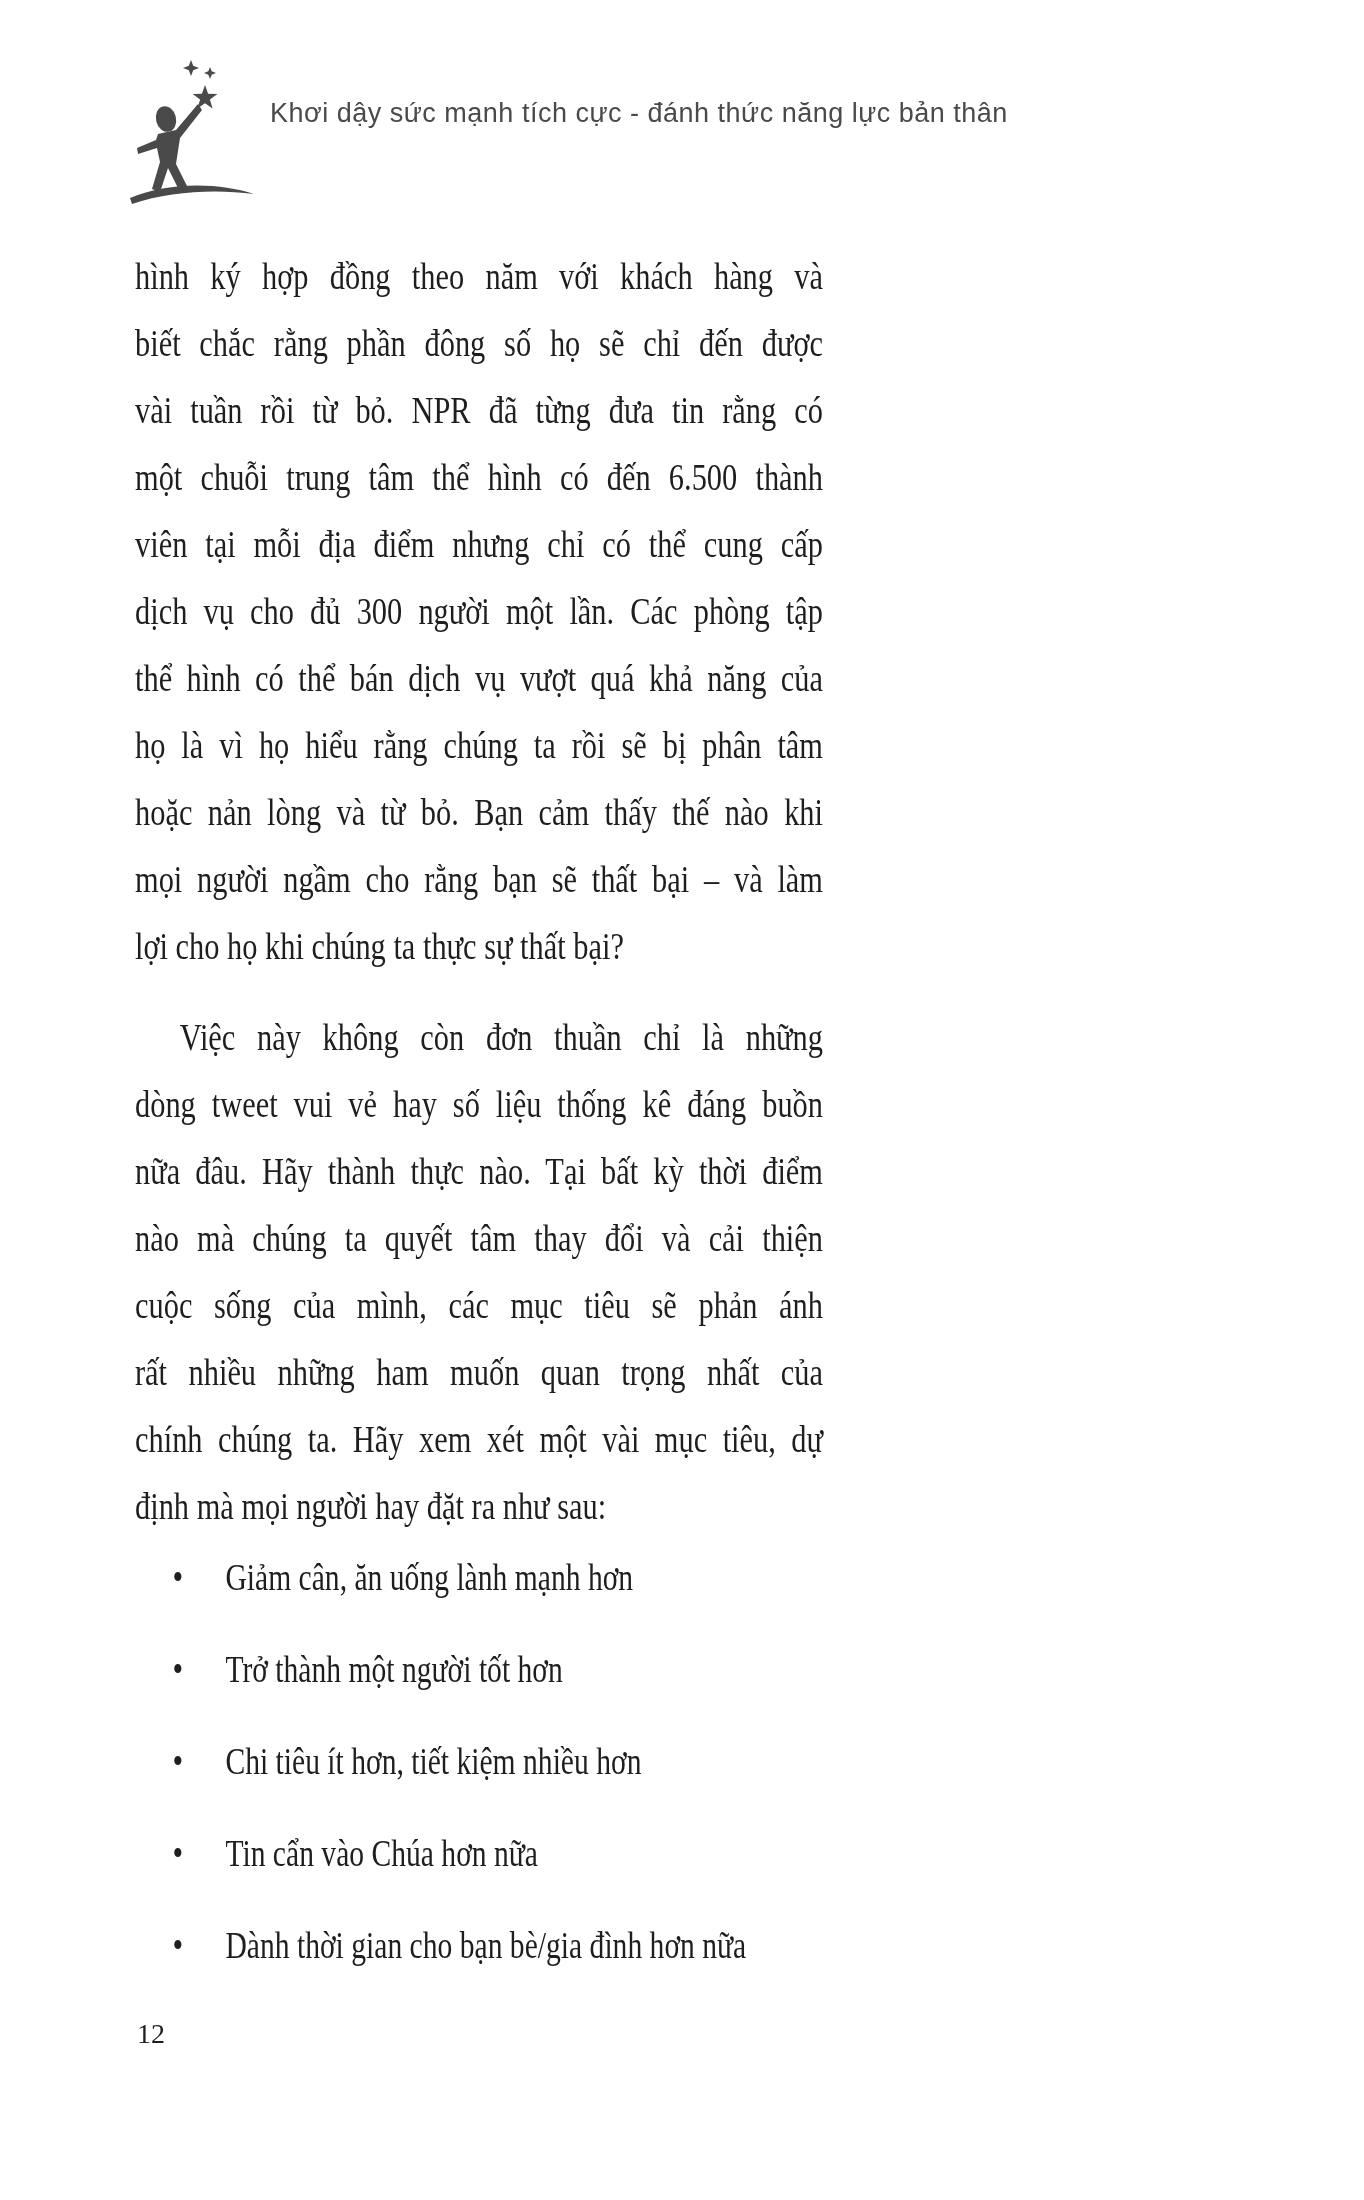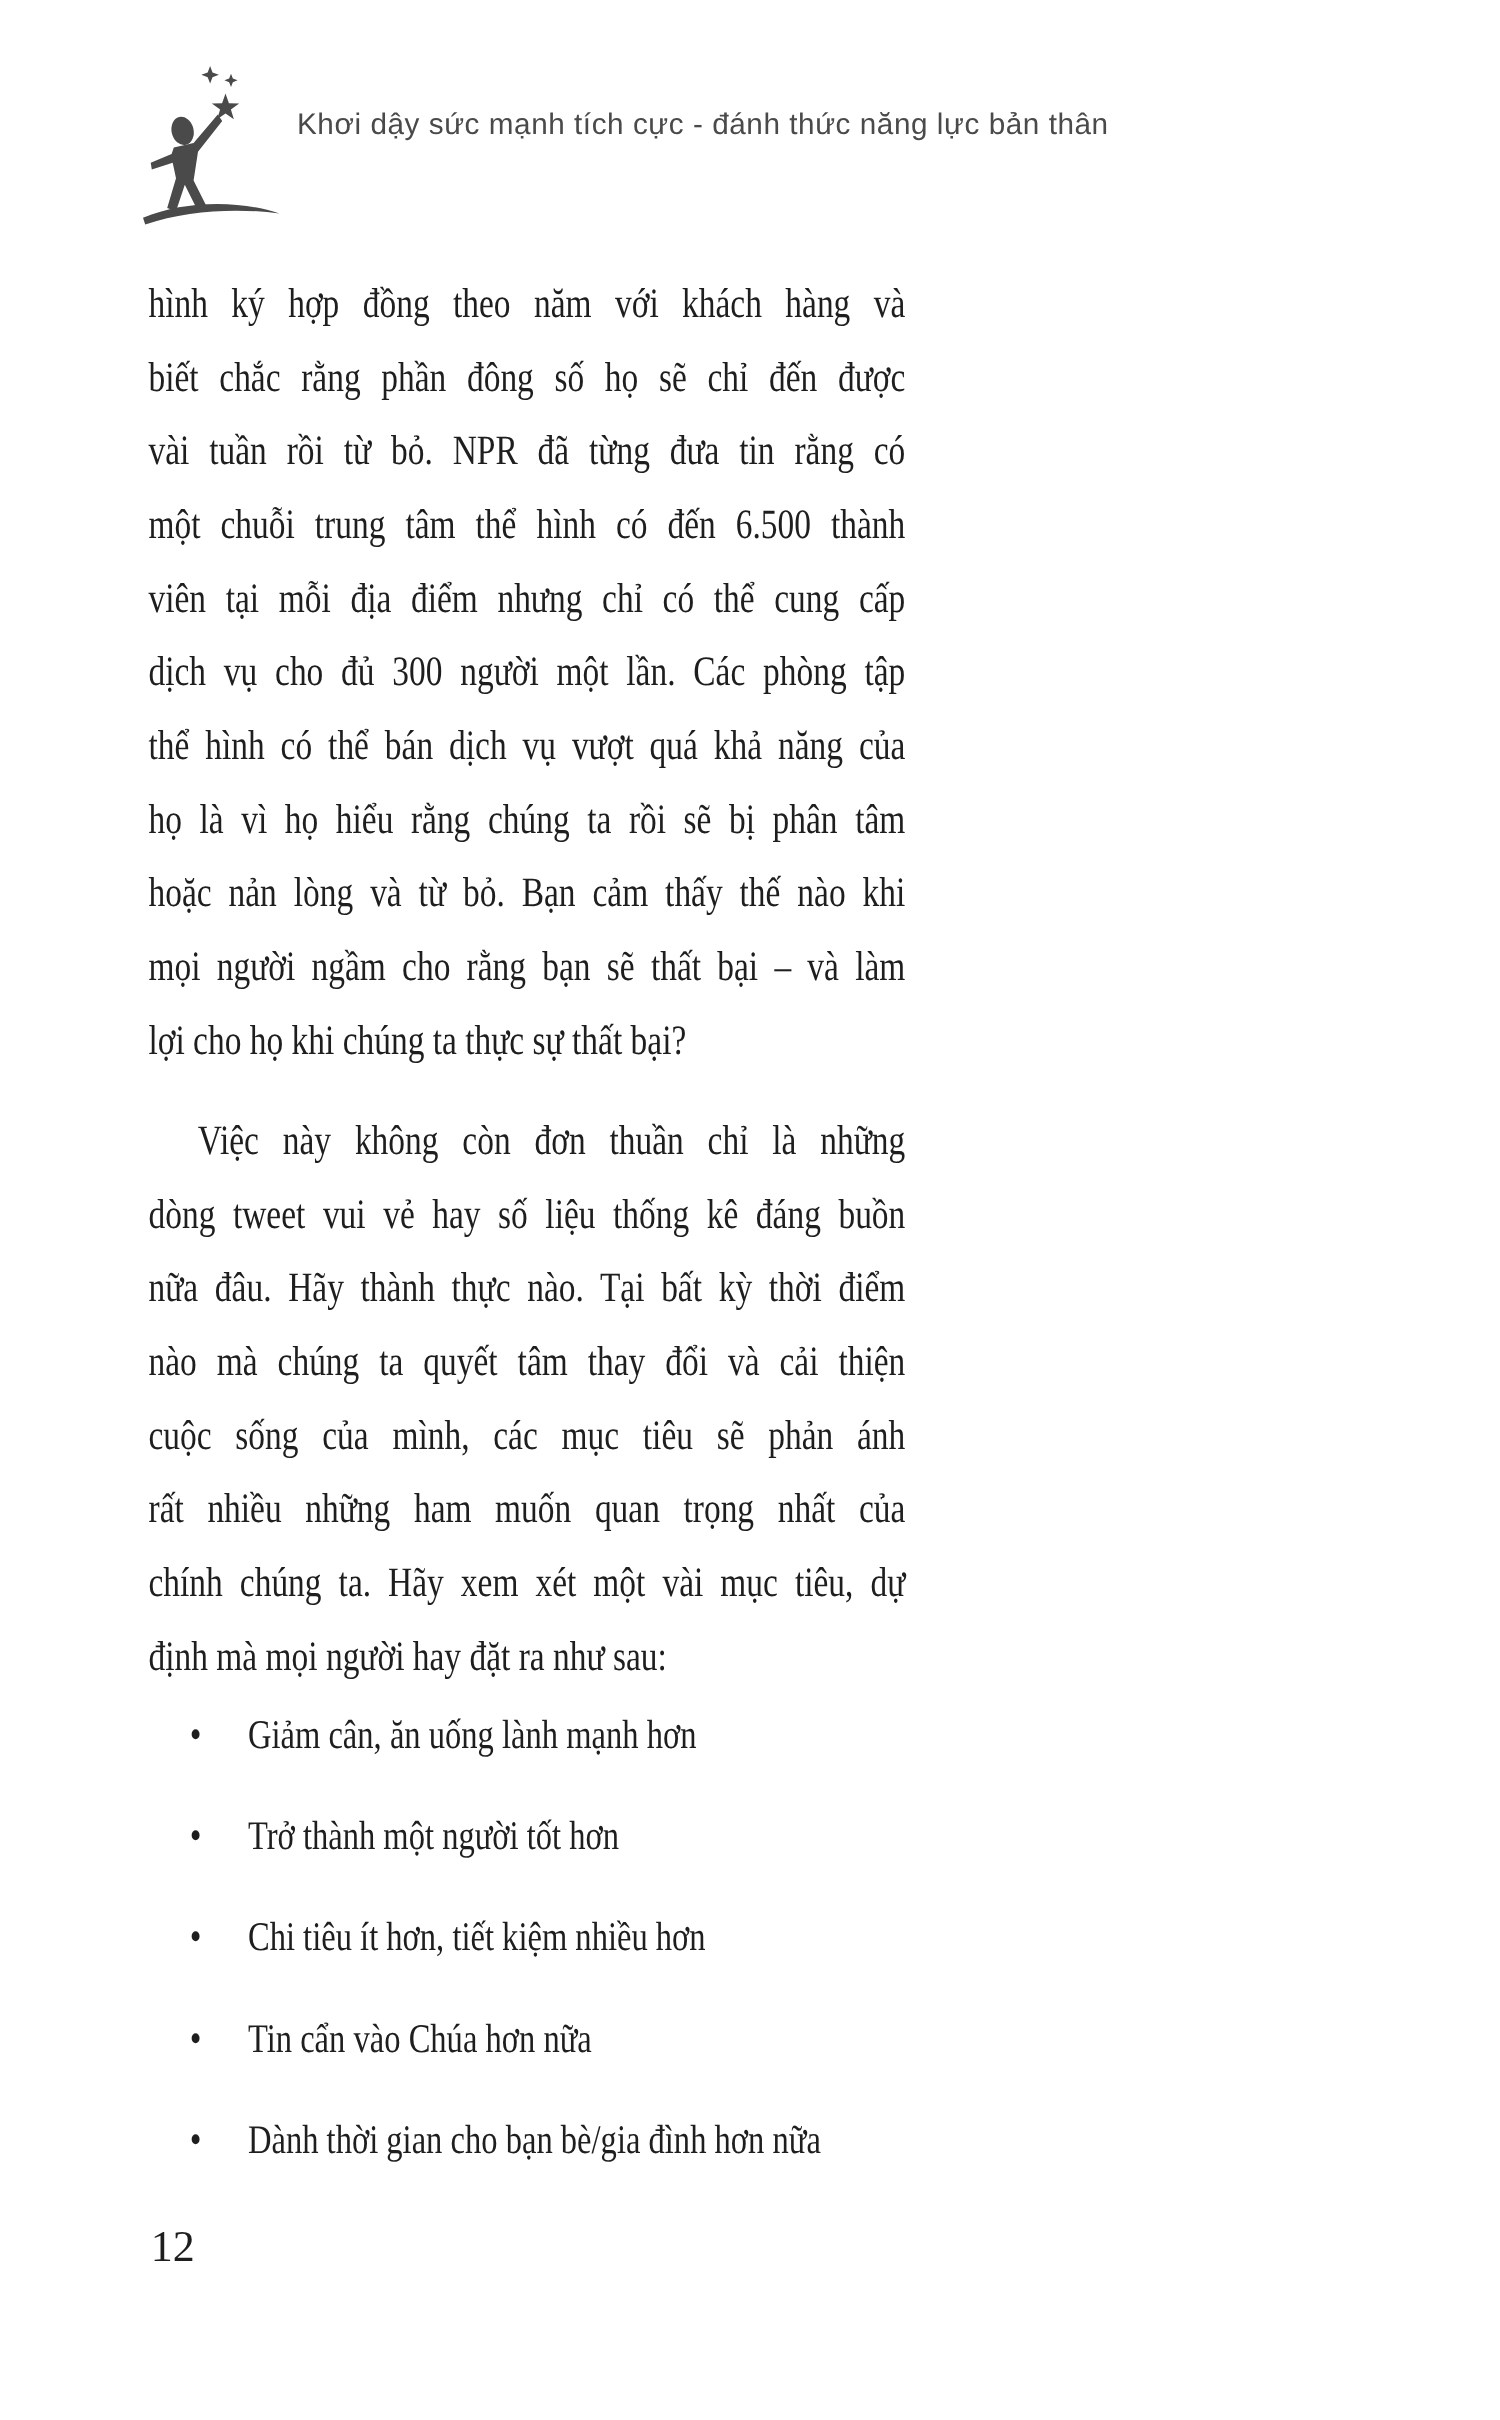--- a/index.html
+++ b/index.html
@@ -57,21 +57,21 @@
   .goals .dot {
     flex: 0 0 113px;
     box-sizing: border-box;
     padding-left: 47px;
     font-size: 38px;
     line-height: 48px;
   }
   .goals .btxt { font-size: 37px; line-height: 48px; white-space: nowrap; }
 
   
-  .pageno { position: absolute; left: 137px; top: 2018px; font-size: 40px; color: #1e1e1e; }
+  .pageno { position: absolute; left: 137px; top: 2018px; font-size: 28px; color: #1e1e1e; }
 </style>
 </head>
 <body>
 
 <div class="page">
 
   <div class="hdr">
     <svg class="hdr-logo" viewBox="0 0 126 150" xmlns="http://www.w3.org/2000/svg">
       <g fill="#4a4a4a">
 

